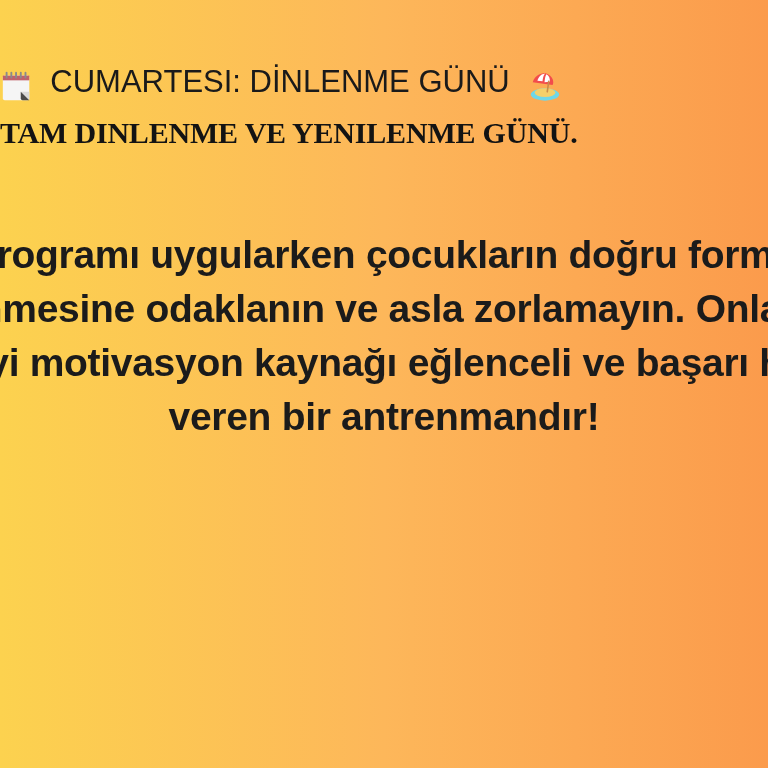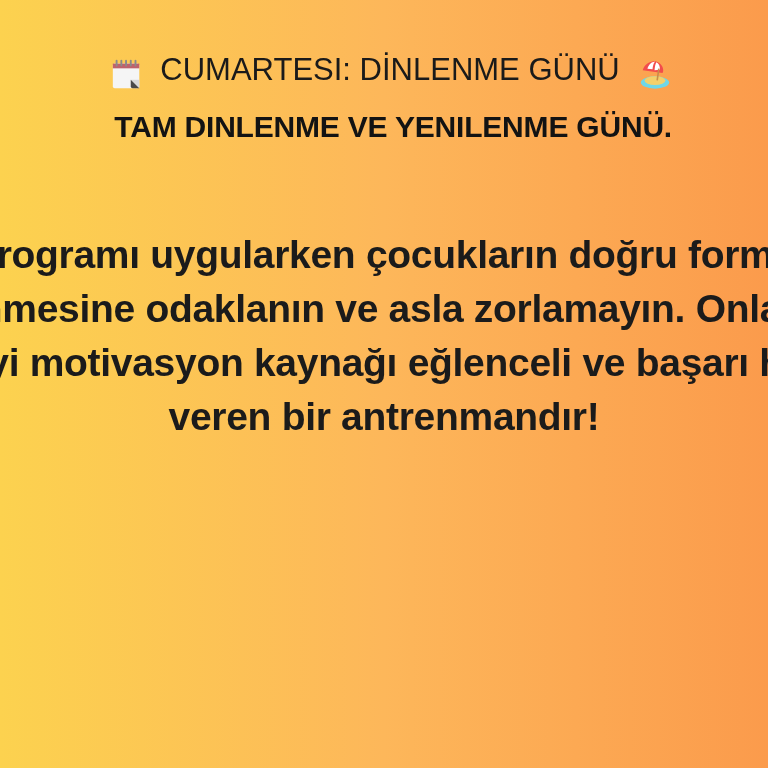--- a/index.html
+++ b/index.html
@@ -20,24 +20,24 @@
     width: 768px;
     height: 768px;
     overflow: hidden;
     background: linear-gradient(90deg, #FCD24F 0%, #FDB75A 50%, #FB9B4C 100%);
     box-sizing: border-box;
   }
 
   
   .header {
     position: absolute;
-    top: 50px;
+    top: 62px;
     left: 0;
     width: 672px;
-    text-align: right;
+    text-align: left;
   }
 
   .header-line-1 {
     display: block;
     font-family: "Liberation Sans", sans-serif;
     font-weight: 400;
     font-size: 31px;
     line-height: 40px;
     color: #1a1a1a;
     white-space: nowrap;
@@ -48,28 +48,28 @@
     font-size: 30px;
     line-height: 1;
     vertical-align: -4px;
   }
 
   .emoji-left  { margin-right: 8px; }
   .emoji-right { margin-left: 10px; }
 
   .header-line-2 {
     display: block;
-    font-family: Liberation Sans, sans-serif;
+    font-family: Liberation Serif, serif;
     font-weight: 700;
     font-size: 30px;
     line-height: 40px;
     color: #131313;
     white-space: nowrap;
     letter-spacing: -0.2px;
-    margin-top: 16px;
+    margin-top: 10px;
   }
 
   
   .emoji-svg {
     display: inline-block;
     width: 34px;
     height: 34px;
     vertical-align: -7px;
   }
 

